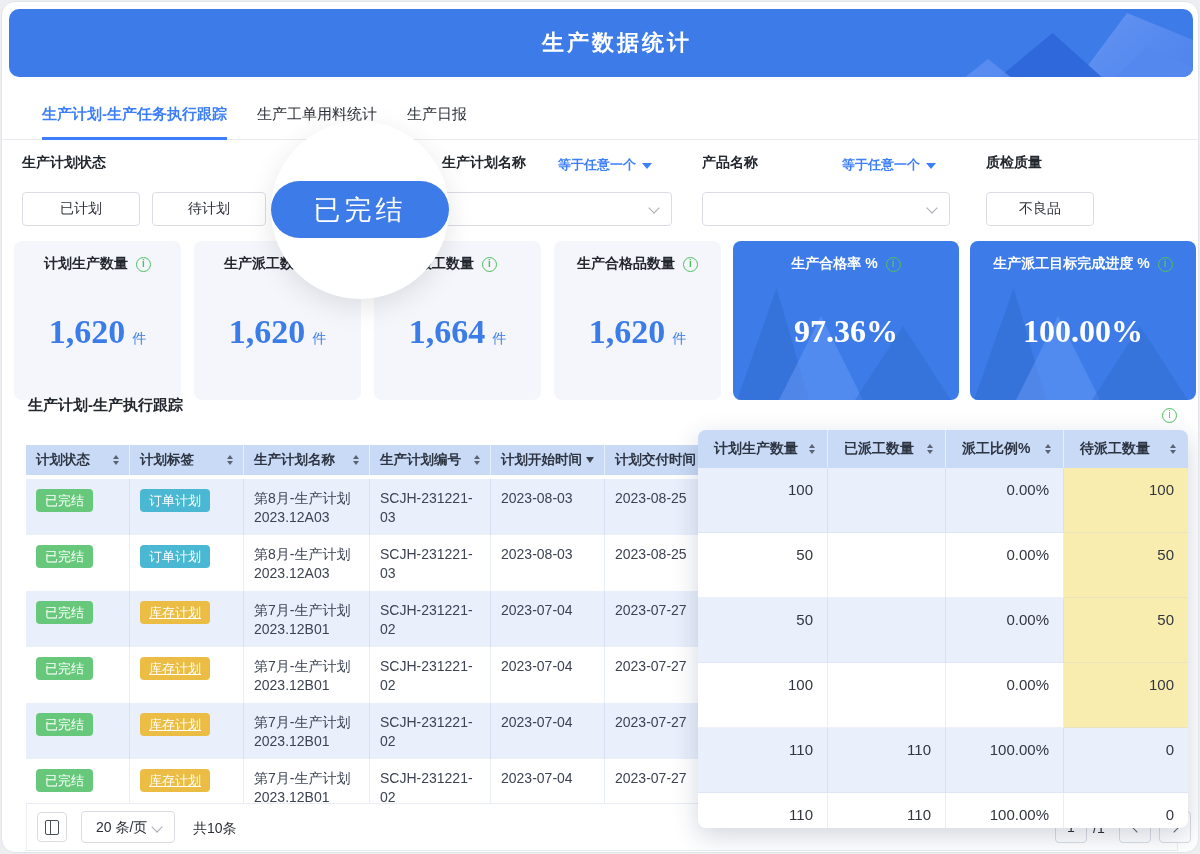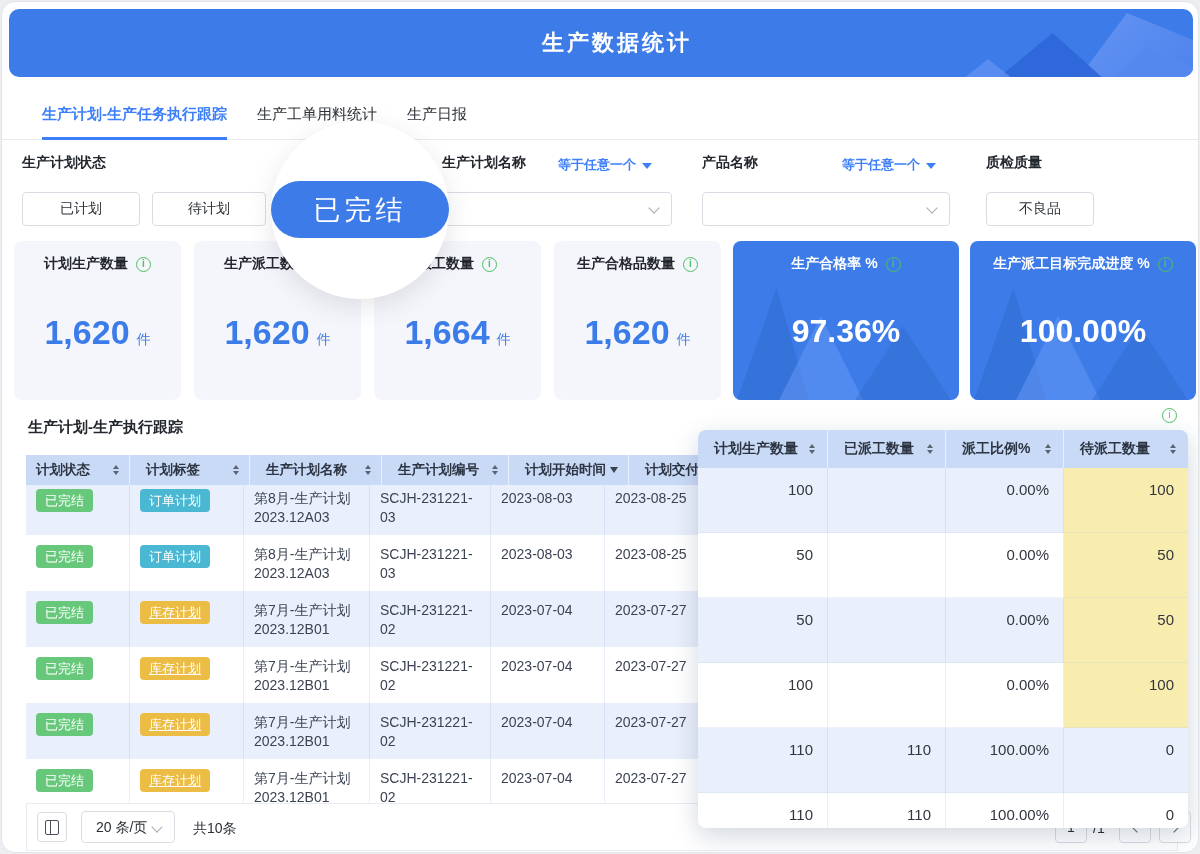--- a/index.html
+++ b/index.html
@@ -33,33 +33,33 @@
   .spot-circle { position:absolute; left:269px; top:119px; width:178px; height:178px; border-radius:50%; background:#fff; z-index:30; box-shadow:0 8px 28px rgba(0,0,0,.10); }
   .spot-btn { position:absolute; left:269px; top:179px; width:178px; height:57px; border-radius:29px; background:#3d7ce8; z-index:31; color:#fff; font-size:27px; letter-spacing:4px; display:flex; align-items:center; justify-content:center; border:none; cursor:pointer; font-family:inherit; }
 
   
   .stat-card { position:absolute; top:239px; height:159px; border-radius:8px; overflow:hidden; }
   .stat-light { background:#f4f6fb; }
   .stat-blue { background:#3d7ce8; }
   .sc-head { display:flex; justify-content:center; align-items:center; gap:8px; padding-top:14px; font-size:14px; font-weight:600; color:#23272e; position:relative; z-index:2; }
   .stat-blue .sc-head { color:#fff; }
   .info-i { width:15px; height:15px; border-radius:50%; border:1.5px solid #4ec163; color:#4ec163; font-size:10px; line-height:12px; text-align:center; font-style:normal; flex:none; cursor:pointer; }
-  .sc-value { text-align:center; margin-top:40px; color:#3b7ce8; position:relative; z-index:2; display:flex; justify-content:center; align-items:baseline; }
+  .sc-value { text-align:center; margin-top:40px; color:#3b7ce8; position:relative; z-index:2; display:flex; justify-content:center; align-items:baseline;font-family:Liberation Serif, serif; }
   .sc-num { font-size:34px; font-weight:600; }
   .sc-unit { font-size:14px; margin-left:7px; }
   .stat-blue .sc-value { color:#fff; }
   .stat-blue .sc-num { font-size:32px; }
   .tri { position:absolute; bottom:0; z-index:1; }
   .tri-a { left:4px; width:72px; height:112px; background:#2f6ace; clip-path:polygon(0 100%,55% 0,100% 100%); opacity:.55; }
   .tri-b { left:46px; width:84px; height:84px; background:#6598f4; clip-path:polygon(0 100%,50% 0,100% 100%); opacity:.55; }
   .tri-c { right:8px; width:96px; height:74px; background:#2f6ace; clip-path:polygon(0 100%,50% 0,100% 100%); opacity:.45; }
 
   
-  .section-title { position:absolute; left:26px; top:416px; font-size:15px; font-weight:700; color:#23272e; }
-  .thead { position:absolute; left:24px; top:453px; width:1152px; height:30px; background:#c9daf6; display:flex; z-index:2;gap:6px; }
+  .section-title { position:absolute; left:26px; top:394px; font-size:15px; font-weight:700; color:#23272e; }
+  .thead { position:absolute; left:24px; top:443px; width:1152px; height:30px; background:#c9daf6; display:flex; z-index:2; }
   .th { display:flex; align-items:center; justify-content:space-between; padding:0 10px; font-size:13.5px; font-weight:600; color:#2d3442; border-right:1px solid rgba(255,255,255,.55); cursor:pointer; }
   .th:nth-child(1){width:104px;flex:none} .th:nth-child(2){width:114px;flex:none}
   .th:nth-child(3){width:126px;flex:none} .th:nth-child(4){width:121px;flex:none}
   .th:nth-child(5){width:114px;flex:none} .th:nth-child(6){flex:1;border-right:none}
   .sort { display:flex; flex-direction:column; gap:2px; }
   .sort .u { width:0; height:0; border:3.5px solid transparent; border-bottom:4.5px solid #5a6372; }
   .sort .d { width:0; height:0; border:3.5px solid transparent; border-top:4.5px solid #5a6372; }
   .sort-desc { width:0; height:0; border:4.5px solid transparent; border-top:6px solid #3a414e; margin-top:4px; }
 
   .tbody { position:absolute; left:24px; top:477px; width:1152px; height:324px; overflow:hidden; background:#fff; z-index:1; }

